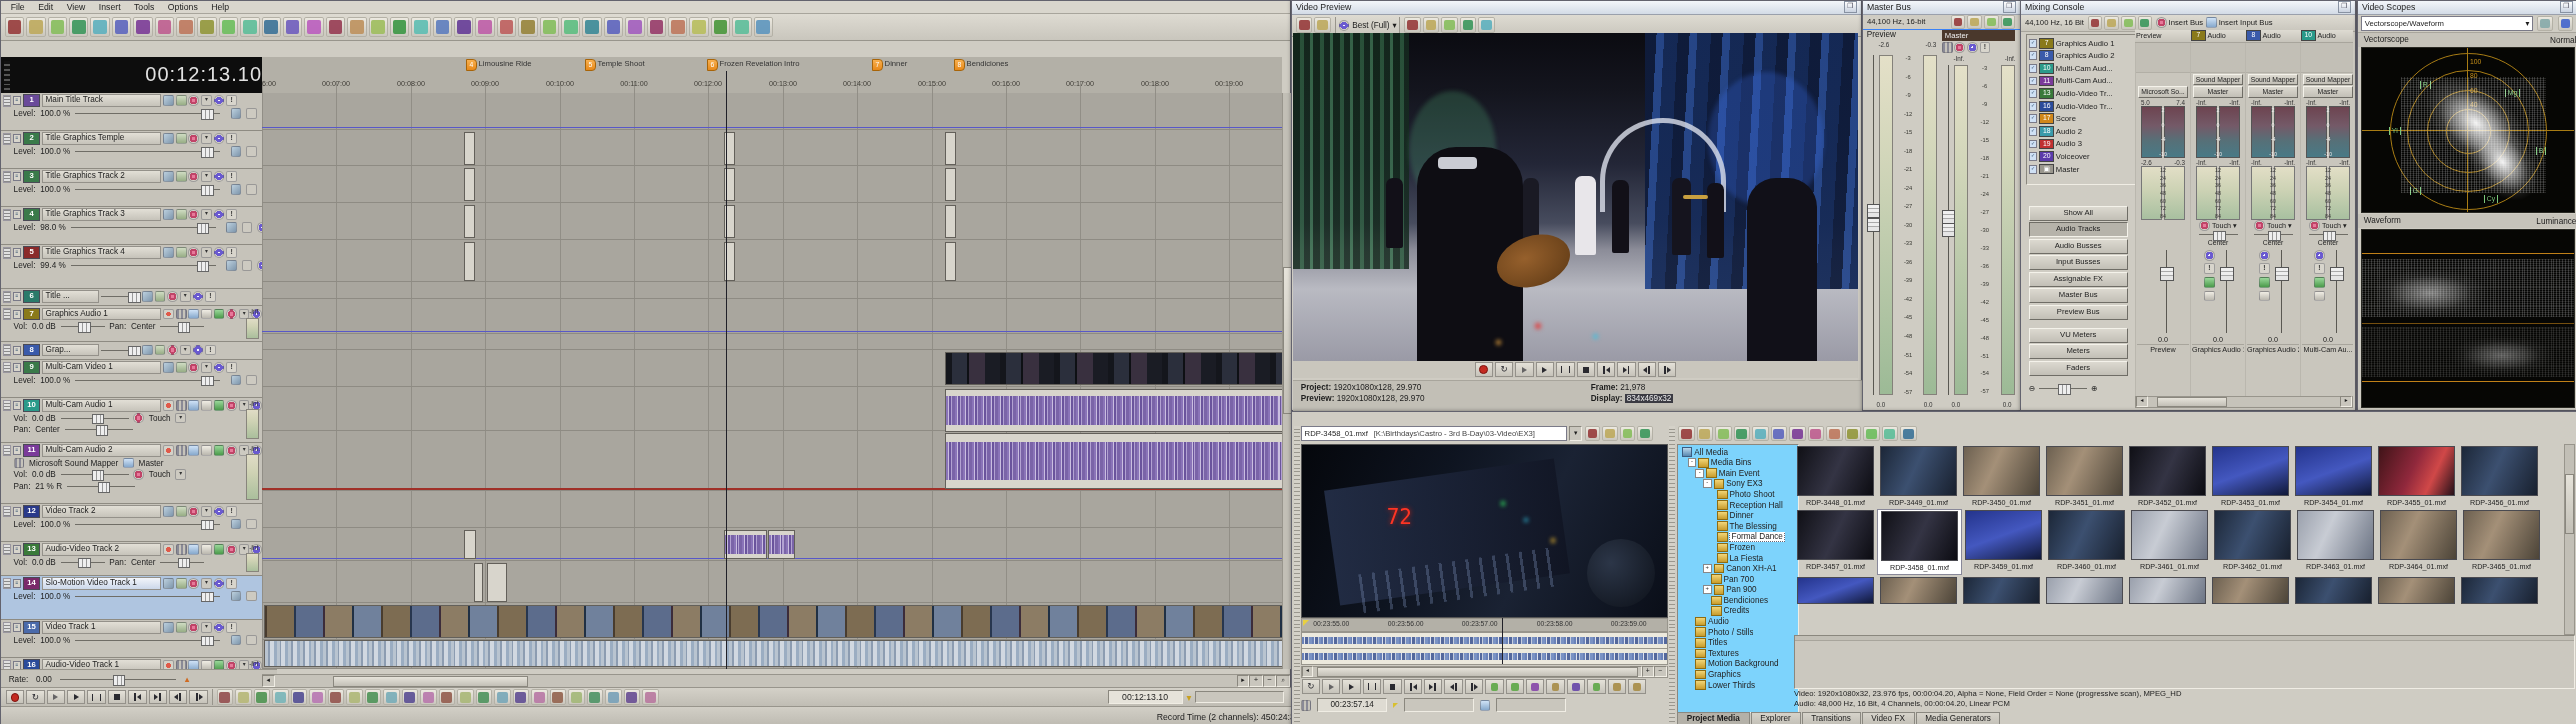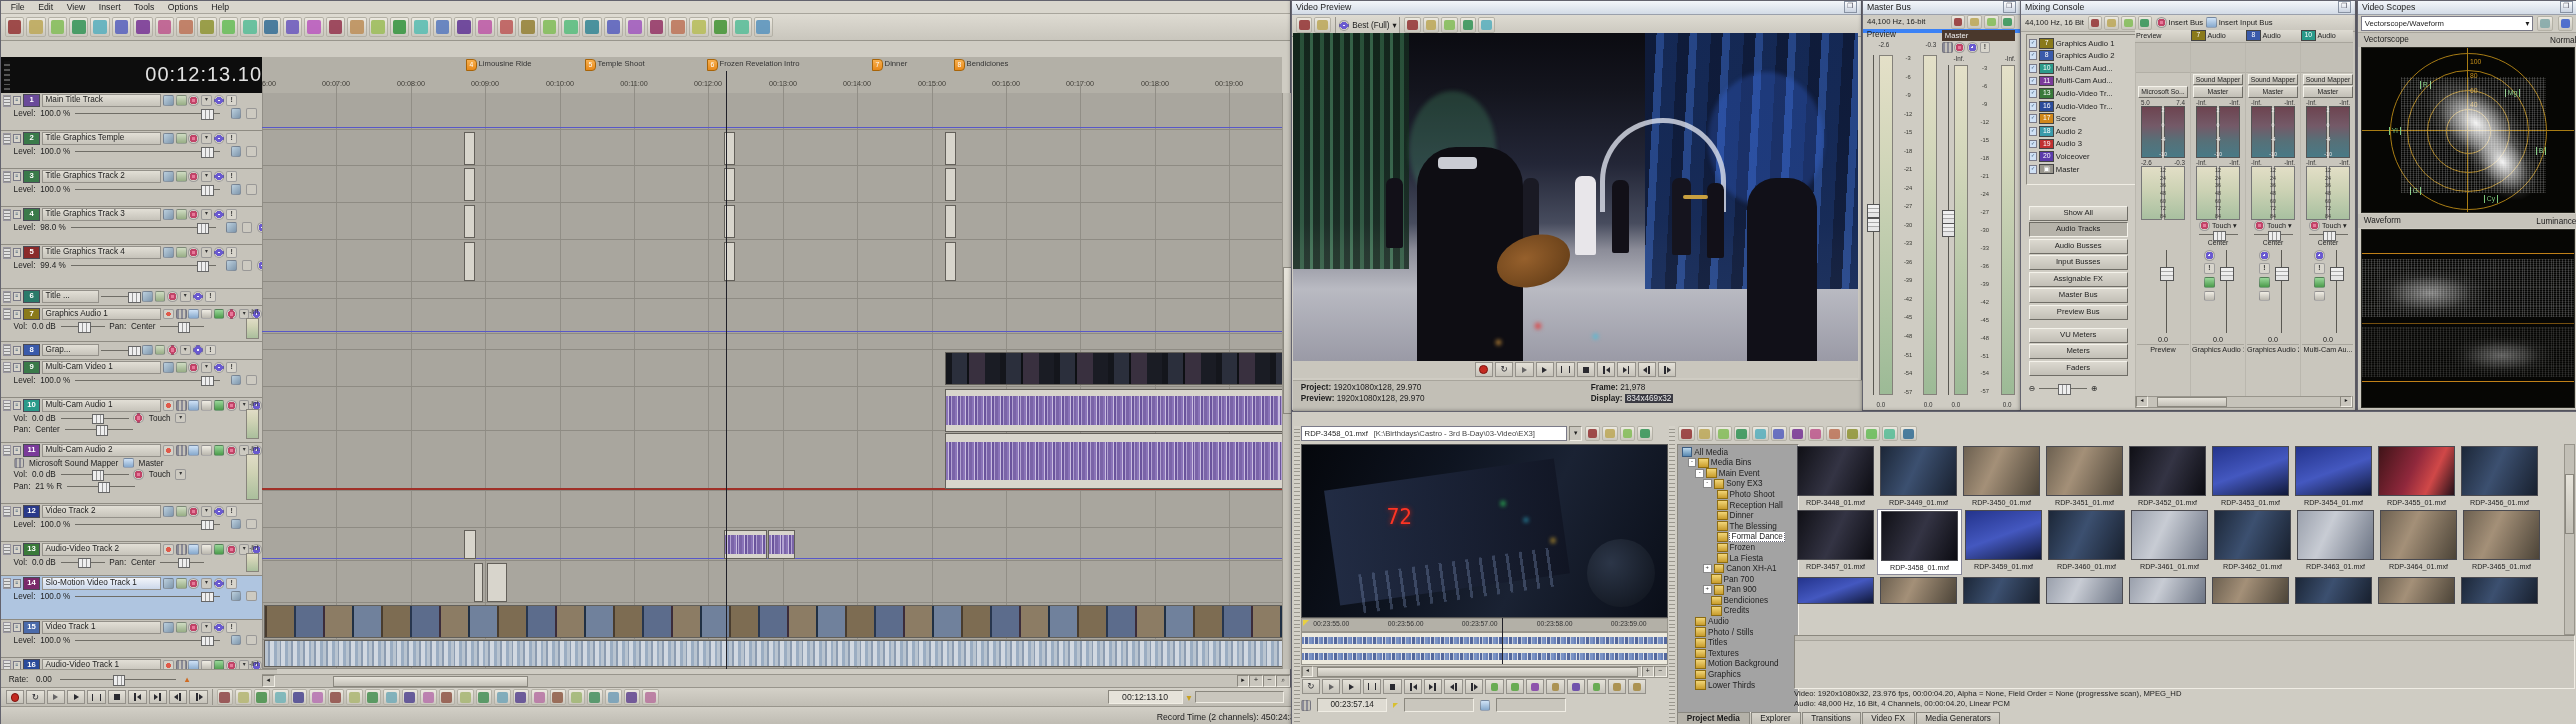--- a/index.html
+++ b/index.html
@@ -106,21 +106,21 @@
   .scopebox{position:absolute;background:#060604;border:1px solid #2a2a24;overflow:hidden}
   .vcirc{position:absolute;border:1px solid #a87c14;border-radius:50%}
   .vline{position:absolute;background:#a87c14}
   .vnum{position:absolute;font-size:6.8px;color:#c89018}
   .vtar{position:absolute;font-size:6.8px;color:#7cc87c;border:1px solid #7cc87c;border-top:none;border-bottom:none;padding:0 1.9px;line-height:7.7px}
   .blob{position:absolute;background:radial-gradient(closest-side,rgba(255,255,255,.95),rgba(255,255,255,.45) 45%,rgba(255,255,255,.12) 72%,transparent 100%)}
   .speck{position:absolute;background:repeating-linear-gradient(90deg,rgba(255,255,255,.22) 0 1px,transparent 1px 2.9px),repeating-linear-gradient(0deg,rgba(255,255,255,.14) 0 1px,transparent 1px 1.9px);opacity:.8}
   .oline{position:absolute;left:0;right:0;height:1px;background:#c08018}
   
   .combo{height:12.6px;background:#fff;border:1px solid #7a7a88;font-size:7.7px;display:flex;align-items:center;padding:0 2.9px;gap:5.8px;overflow:hidden;white-space:nowrap}
-  .tree{position:absolute;overflow:hidden;background:#a3a3a3}
+  .tree{position:absolute;overflow:hidden;background:#7dd3fc}
   .ti{display:flex;align-items:center;height:10.6px;font-size:8.2px;color:#222;white-space:nowrap;overflow:hidden}
   .fold{width:8.7px;height:7.7px;background:linear-gradient(#f2d678,#c89c2c);border:1px solid #8c6c14;margin-right:1.9px;flex:0 0 auto}
   .mon{width:8.7px;height:7.7px;background:linear-gradient(#bcd8ec,#5888b0);border:1px solid #3c5c80;margin-right:1.9px;flex:0 0 auto}
   .exp{width:6.8px;height:6.8px;border:1px solid #888;background:#fff;font-size:5.8px;line-height:4.8px;text-align:center;margin-right:1.9px;flex:0 0 auto;color:#333}
   .ti .lbl{overflow:hidden}
   .ti.sel .lbl{background:#fff;border:1px dotted #667;padding:0 1px}
   .thumb{width:81px;flex:0 0 auto;display:flex;flex-direction:column;align-items:center;padding:1.9px 1px}
   .thumb .img{width:75px;height:48px;border:1px solid #4a4a50}
   .thumb .nm{font-size:7.2px;color:#222;margin-top:1.9px;white-space:nowrap}
   .thumb.selthumb{background:#fff;border:1px solid #889}
@@ -1018,21 +1018,21 @@
       <span><b>Preview:</b> <span>1920x1080x128, 29.970</span></span>
       <span><b>Display:</b> <span style="background:#3a3a42;color:#eee;padding:0 1.9px">834x469x32</span></span>
     </div>
   </div>
 
   <div class="win" id="mb" style="left:1862px;top:0;width:157px;height:409px">
     <div class="tb">
       <span>Master Bus</span>
       <span class="wbtn">❐</span>
     </div>
-    <div style="height:14.5px;display:flex;align-items:center;justify-content:space-between;padding:0 3.9px;font-size:7.7px;border-bottom:4px solid #3b82f6">
+    <div style="height:14.5px;display:flex;align-items:center;justify-content:space-between;padding:0 3.9px;font-size:7.7px;border-bottom:1px solid #3b82f6">
       <span>44,100 Hz, 16-bit</span>
       <span id="mb-icons" style="display:flex">
           <div class="ibtn" style="width: 12.6px; height: 11.6px;">
             <div class="ico" style="background: rgb(152, 62, 62);"></div>
           </div>
           <div class="ibtn" style="width: 12.6px; height: 11.6px;">
             <div class="ico" style="background: rgb(190, 170, 96);"></div>
           </div>
           <div class="ibtn" style="width: 12.6px; height: 11.6px;">
             <div class="ico" style="background: rgb(137, 190, 96);"></div>

